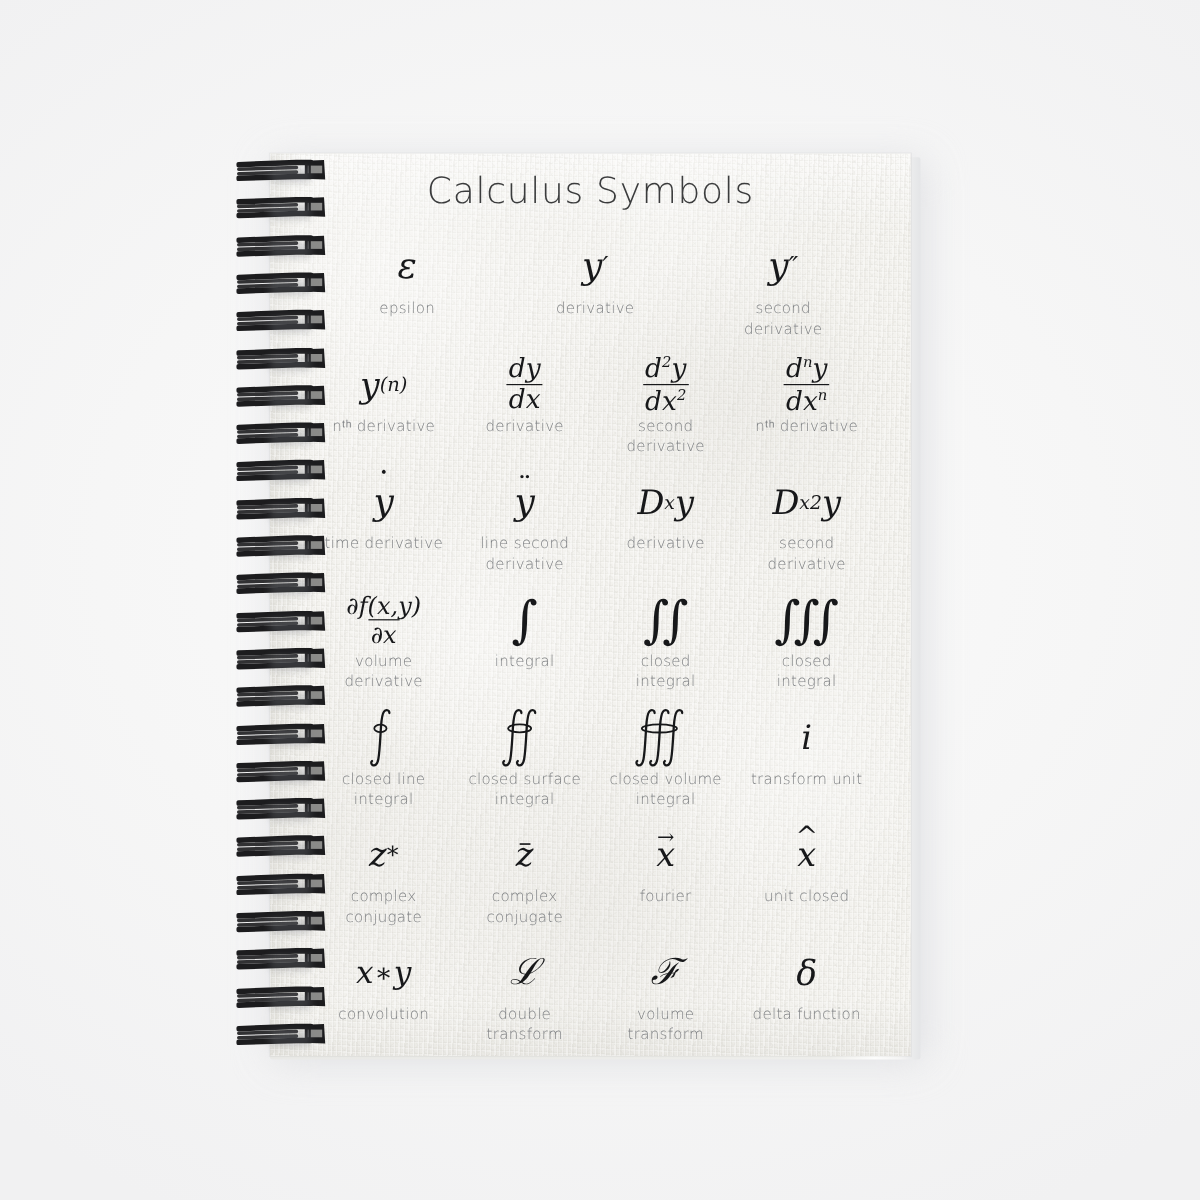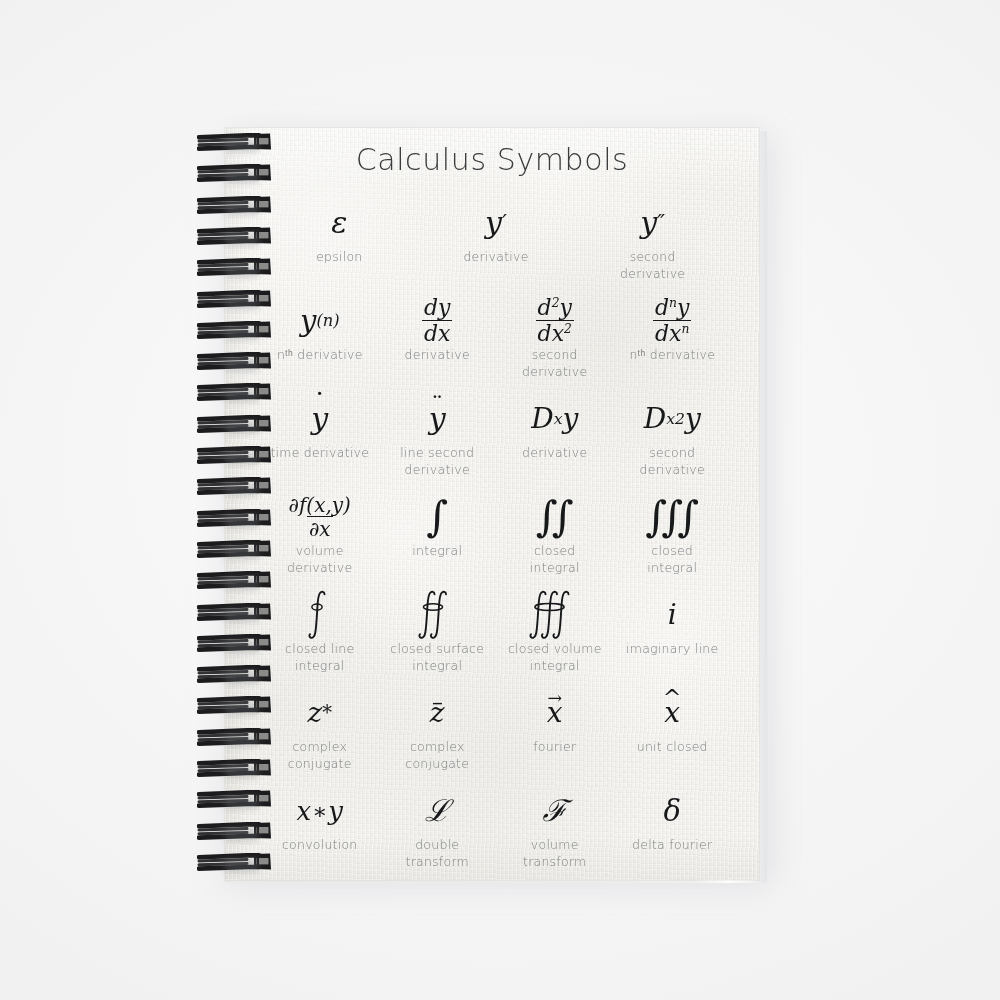--- a/index.html
+++ b/index.html
@@ -495,21 +495,21 @@
             <div class="lbl">
               <span>closed volume</span><br>
               <span>integral</span>
             </div>
           </div>
 
           <div class="cell">
             <div class="sym" style="font-size:28px;">
               <span>i</span>
             </div>
-            <div class="lbl">imaginary line</div>
+            <div class="lbl">transform unit</div>
           </div>
 
         </div>
 
         <div class="row">
 
           <div class="cell">
             <div class="sym" style="font-size:28px;">
               <span>z</span>
                 <span class="sup" style="font-style:normal;font-size:.70em;">*</span>
@@ -583,21 +583,21 @@
             <div class="lbl">
               <span>volume</span><br>
               <span>transform</span>
             </div>
           </div>
 
           <div class="cell">
             <div class="sym" style="font-size:29px;">
               <span>δ</span>
             </div>
-            <div class="lbl">delta fourier</div>
+            <div class="lbl">delta function</div>
           </div>
 
         </div>
 
       </div>
     </div>
   </div>
 
   <div id="spiral">
       <div class="coil" style="top: 4px;"><div class="ring-shadow"></div><svg width="88" height="24" viewBox="0 0 88 24">

